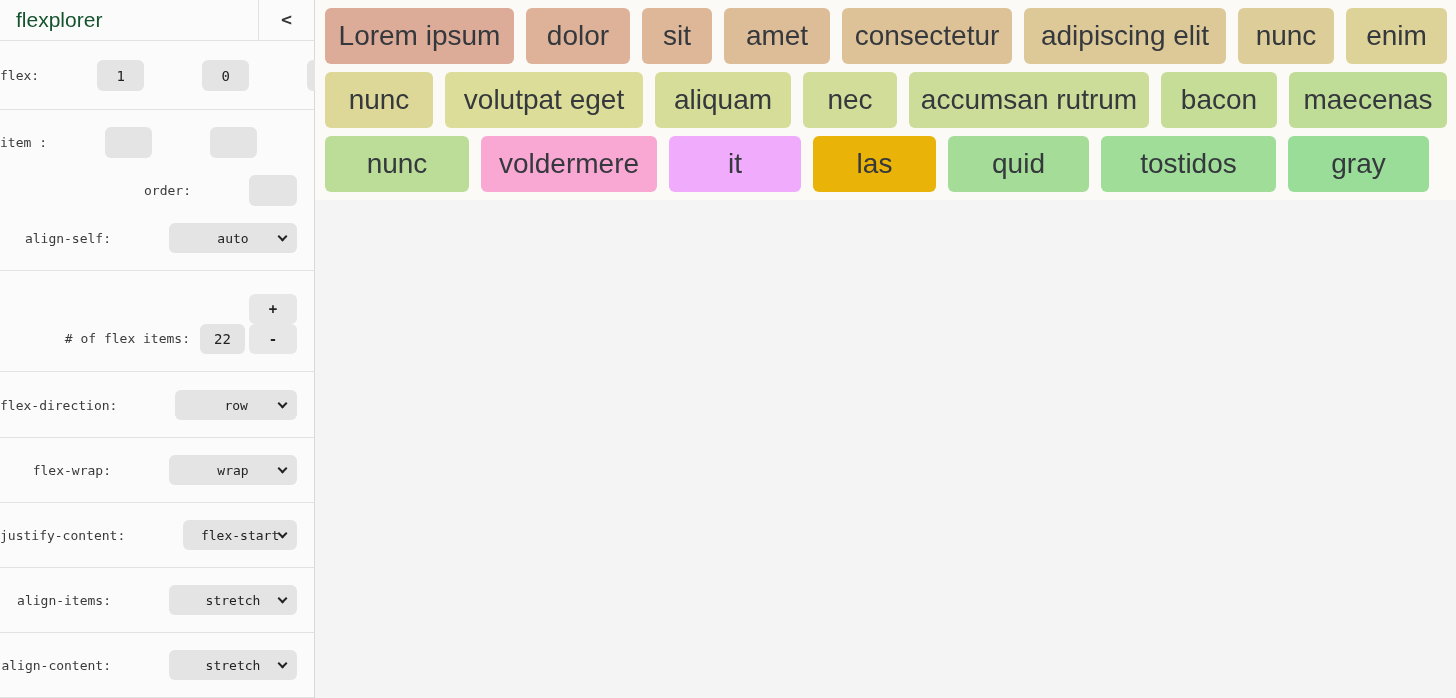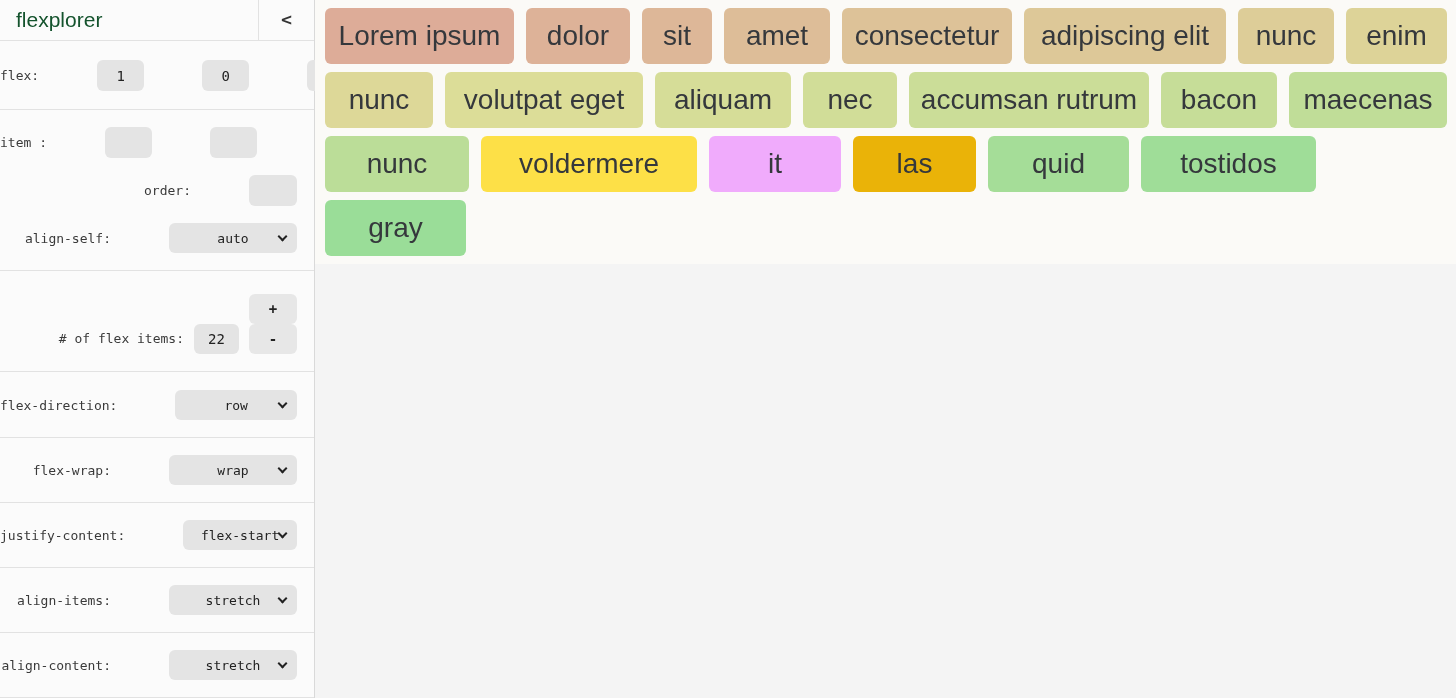--- a/index.html
+++ b/index.html
@@ -47,21 +47,21 @@
   .in {
     height:31px; border:none; border-radius:6px;
     background:#e4e4e4; text-align:center;
     font-family:inherit; font-size:14px; color:#222;
     outline:none;
   }
   .in.small { width:47px; }
   .in.small + .in.small, .in.small + .in.wide { margin-left:10px; }
   .in.wide { width:80px; }
   .in.tiny { width:48px; }
-  .in.count { width:45px; height:30px; margin-right:10px; }
+  .in.count { width:45px; height:30px; margin-right:4px; }
 
   .selectbox {
     position:relative; width:128px; height:30px;
     background:#e4e4e4; border-radius:6px; cursor:pointer;
     display:flex; align-items:center; justify-content:center;
   }
   .selectbox .val { font-size:13px; color:#222; }
   .chev {
     position:absolute; right:11px; top:10px;
     width:7px; height:7px;
@@ -210,21 +210,21 @@
         <div class="flex-item" style="width: 96px; background: rgb(221, 205, 152);">nunc</div>
         <div class="flex-item" style="width: 101px; background: rgb(221, 211, 152);">enim</div>
         <div class="flex-item" style="width: 108px; background: rgb(221, 216, 152);">nunc</div>
         <div class="flex-item" style="width: 198px; background: rgb(220, 221, 152);">volutpat eget</div>
         <div class="flex-item" style="width: 136px; background: rgb(214, 221, 152);">aliquam</div>
         <div class="flex-item" style="width: 94px; background: rgb(209, 221, 152);">nec</div>
         <div class="flex-item" style="width: 240px; background: rgb(203, 221, 152);">accumsan rutrum</div>
         <div class="flex-item" style="width: 116px; background: rgb(198, 221, 152);">bacon</div>
         <div class="flex-item" style="width: 158px; background: rgb(192, 221, 152);">maecenas</div>
         <div class="flex-item" style="width: 144px; background: rgb(187, 221, 152);">nunc</div>
-        <div class="flex-item" style="width: 216px; background: #fde047;">voldermere</div>
+        <div class="flex-item" style="width: 176px; background: #f9a8d4;">voldermere</div>
         <div class="flex-item" style="width: 132px; background: #f0abfc;">it</div>
         <div class="flex-item" style="width: 123px; background: #eab308;">las</div>
         <div class="flex-item" style="width: 141px; background: rgb(165, 221, 152);">quid</div>
         <div class="flex-item" style="width: 175px; background: rgb(159, 221, 152);">tostidos</div>
         <div class="flex-item" style="width: 141px; background: rgb(154, 221, 152);">gray</div>
       </div>
   </main>
 
 </div>
 

